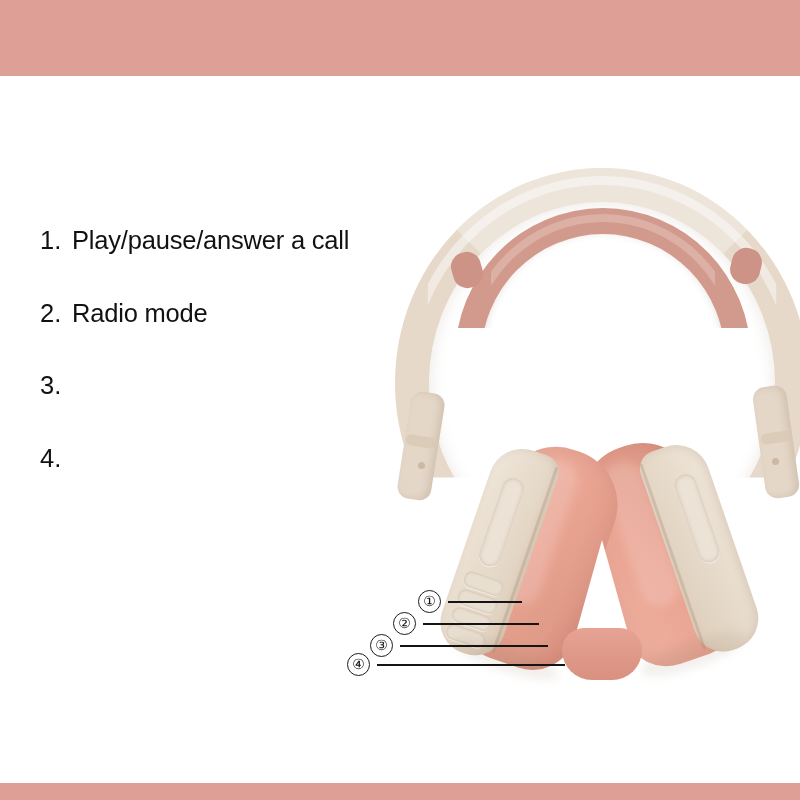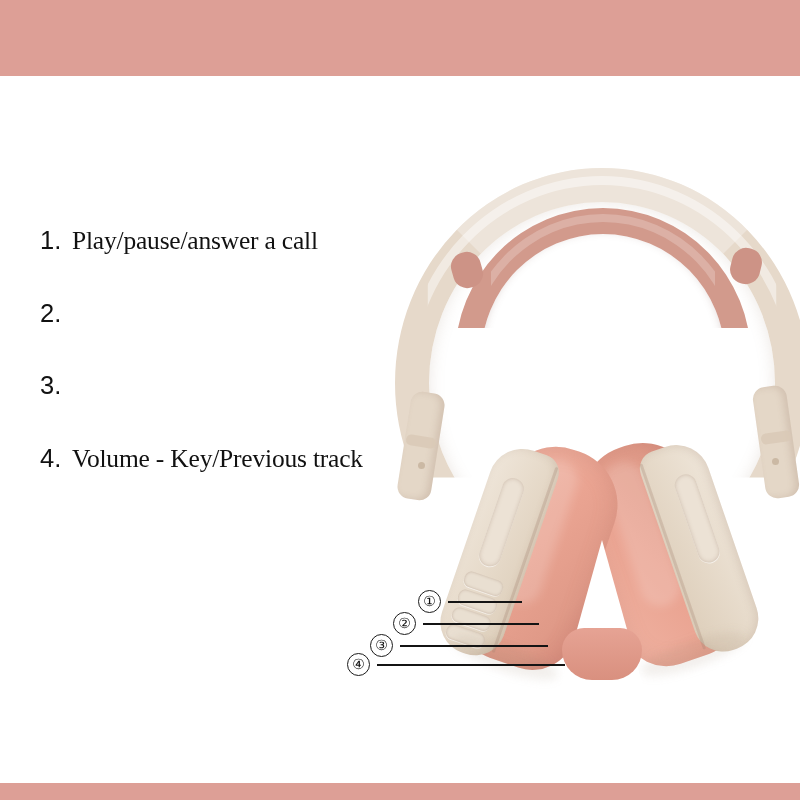--- a/index.html
+++ b/index.html
@@ -21,21 +21,21 @@
   #list{position:absolute;left:40px;top:228px;width:420px;}
   .li{
     display:flex;align-items:baseline;
     color:#111;
     font-size:25.5px;
     line-height:1;
     margin-bottom:47px;
     white-space:nowrap;
   }
   .li .num{width:32px;flex:0 0 32px;}
-  .li .txt{letter-spacing:-0.2px;font-family:Liberation Serif, serif;}
+  .li .txt{letter-spacing:-0.2px;}
 
   
   #phones{position:absolute;left:0;top:0;width:800px;height:800px;}
 
   
   .hb-outer{
     position:absolute;
     left:395px;top:168px;
     width:414px;height:430px;
     border-radius:50%;
@@ -189,29 +189,29 @@
 
   <div id="list">
 
     <div class="li">
       <span class="num">1.</span>
       <span class="txt">Play/pause/answer a call</span>
     </div>
 
     <div class="li">
       <span class="num">2.</span>
+      <span class="txt">Radio mode</span>
     </div>
 
     <div class="li">
       <span class="num">3.</span>
     </div>
 
     <div class="li">
       <span class="num">4.</span>
-      <span class="txt">Volume - Key/Previous track</span>
     </div>
 
   </div>
 
   <div id="phones">
 
     <div class="hb-outer"></div>
     <div class="hb-gloss"></div>
     <div class="hb-cushion"></div>
     <div class="hb-cushion-hi"></div>

